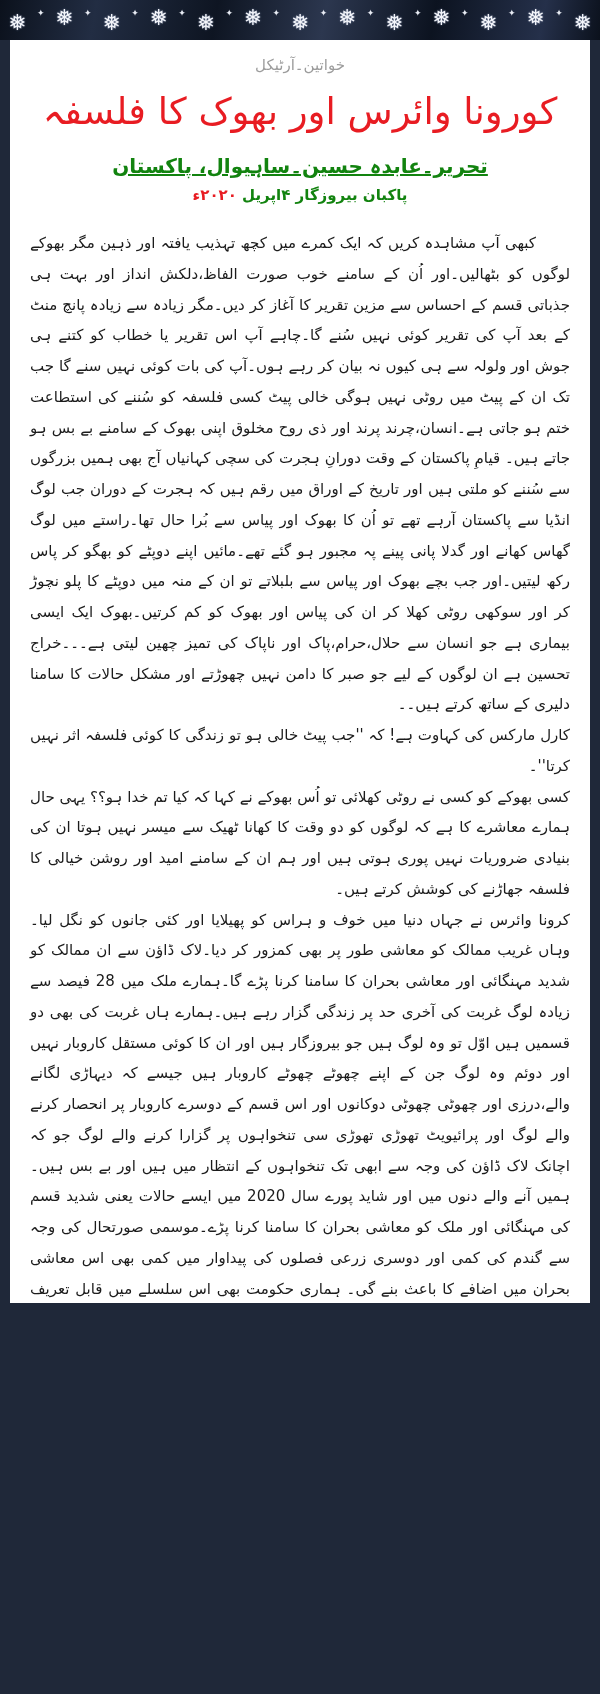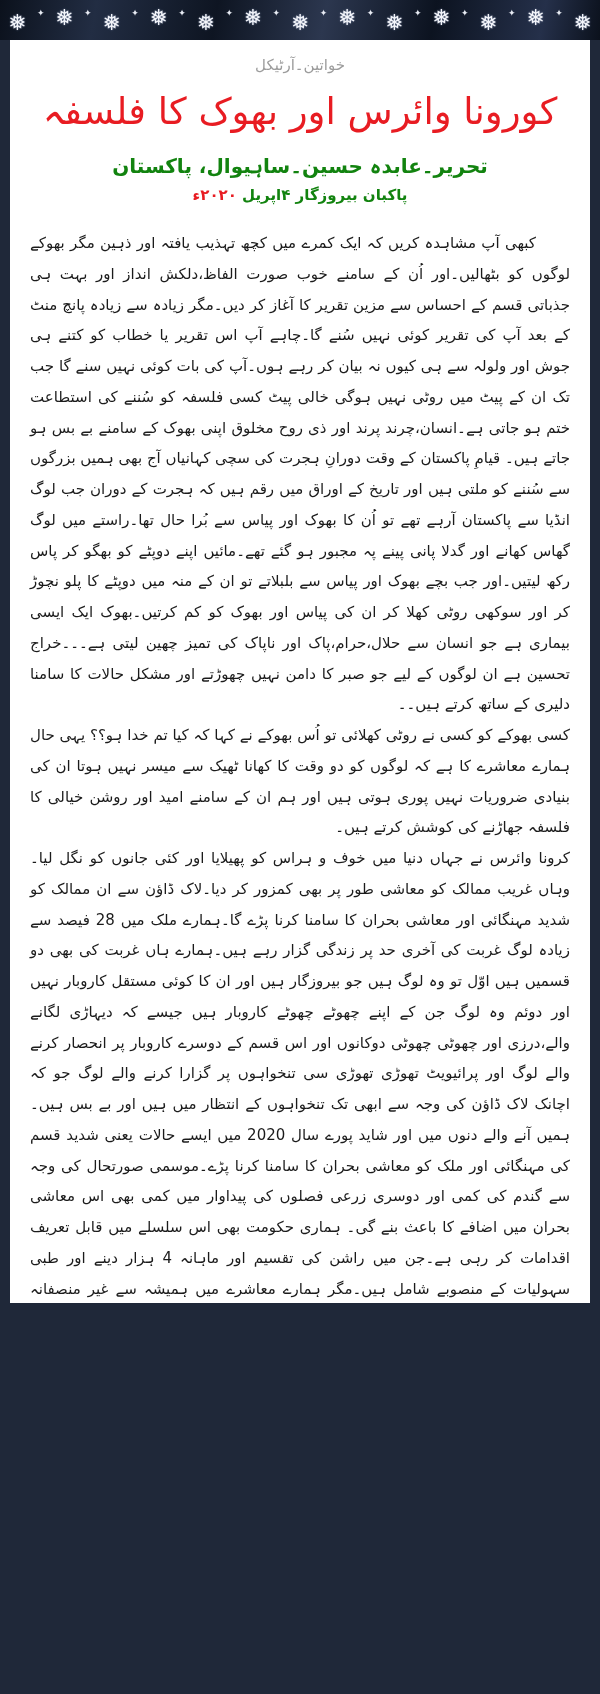--- a/index.html
+++ b/index.html
@@ -17,21 +17,21 @@
   .banner .flake{color:#f3f5fa;font-size:22px;line-height:1;text-shadow:0 0 2px #7d8aa8;}
   .banner span:nth-child(4n+1){transform:translateY(3px);}
   .banner span:nth-child(4n+3){transform:translateY(-2px);}
   .banner .tinystar{color:#e8ecf4;font-size:9px;transform:translateY(-7px);}
   .sheet{
     margin:0 10px;background:#ffffff;height:1263px;overflow:hidden;
     padding:0 20px;box-sizing:border-box;text-align:center;
   }
   .category{margin-top:16px;font-size:15px;color:#9c9c9c;}
   .title{margin:14px 0 0;font-size:37px;line-height:1.3;color:var(--red,#e81c22);font-weight:normal;}
-  .byline{margin-top:18px;font-size:20px;font-weight:bold;color:var(--green,#12830f);}
+  .byline{margin-top:18px;font-size:20px;font-weight:bold;color:var(--green,#12830f);text-decoration:underline;}
   .dateline{margin-top:8px;font-size:15px;font-weight:bold;color:var(--green,#12830f);}
   .dateline .year{color:var(--red,#e81c22);text-align:center;}
   .article{
     margin-top:24px;font-size:15px;line-height:2.05;
     text-align:justify;color:#1b1b1b;
   }
   .article p{margin:0;}
   .article p.first{text-indent:34px;}
 </style>
 </head>
@@ -68,18 +68,19 @@
   <div class="sheet">
     <div class="category" dir="rtl">خواتین۔آرٹیکل</div>
     <h1 class="title" dir="rtl">کورونا وائرس اور بھوک کا فلسفہ</h1>
     <div class="byline" dir="rtl">تحریر۔عابدہ حسین۔ساہیوال، پاکستان</div>
     <div class="dateline" dir="rtl">
       <span>پاکبان بیروزگار ۴اپریل</span>
       <span class="year">۲۰۲۰ء</span>
     </div>
     <div class="article" dir="rtl">
         <p class="para first">کبھی آپ مشاہدہ کریں کہ ایک کمرے میں کچھ تہذیب یافتہ اور ذہین مگر بھوکے لوگوں کو بٹھالیں۔اور اُن کے سامنے خوب صورت الفاظ،دلکش انداز اور بہت ہی جذباتی قسم کے احساس سے مزین تقریر کا آغاز کر دیں۔مگر زیادہ سے زیادہ پانچ منٹ کے بعد آپ کی تقریر کوئی نہیں سُنے گا۔چاہے آپ اس تقریر یا خطاب کو کتنے ہی جوش اور ولولہ سے ہی کیوں نہ بیان کر رہے ہوں۔آپ کی بات کوئی نہیں سنے گا جب تک ان کے پیٹ میں روٹی نہیں ہوگی خالی پیٹ کسی فلسفہ کو سُننے کی استطاعت ختم ہو جاتی ہے۔انسان،چرند پرند اور ذی روح مخلوق اپنی بھوک کے سامنے بے بس ہو جاتے ہیں۔ قیامِ پاکستان کے وقت دورانِ ہجرت کی سچی کہانیاں آج بھی ہمیں بزرگوں سے سُننے کو ملتی ہیں اور تاریخ کے اوراق میں رقم ہیں کہ ہجرت کے دوران جب لوگ انڈیا سے پاکستان آرہے تھے تو اُن کا بھوک اور پیاس سے بُرا حال تھا۔راستے میں لوگ گھاس کھانے اور گدلا پانی پینے پہ مجبور ہو گئے تھے۔مائیں اپنے دوپٹے کو بھگو کر پاس رکھ لیتیں۔اور جب بچے بھوک اور پیاس سے بلبلاتے تو ان کے منہ میں دوپٹے کا پلو نچوڑ کر اور سوکھی روٹی کھلا کر ان کی پیاس اور بھوک کو کم کرتیں۔بھوک ایک ایسی بیماری ہے جو انسان سے حلال،حرام،پاک اور ناپاک کی تمیز چھین لیتی ہے۔۔۔خراج تحسین ہے ان لوگوں کے لیے جو صبر کا دامن نہیں چھوڑتے اور مشکل حالات کا سامنا دلیری کے ساتھ کرتے ہیں۔۔</p>
+        <p class="para">کارل مارکس کی کہاوت ہے! کہ ''جب پیٹ خالی ہو تو زندگی کا کوئی فلسفہ اثر نہیں کرتا''۔</p>
         <p class="para">کسی بھوکے کو کسی نے روٹی کھلائی تو اُس بھوکے نے کہا کہ کیا تم خدا ہو؟؟ یہی حال ہمارے معاشرے کا ہے کہ لوگوں کو دو وقت کا کھانا ٹھیک سے میسر نہیں ہوتا ان کی بنیادی ضروریات نہیں پوری ہوتی ہیں اور ہم ان کے سامنے امید اور روشن خیالی کا فلسفہ جھاڑنے کی کوشش کرتے ہیں۔</p>
         <p class="para">کرونا وائرس نے جہاں دنیا میں خوف و ہراس کو پھیلایا اور کئی جانوں کو نگل لیا۔وہاں غریب ممالک کو معاشی طور پر بھی کمزور کر دیا۔لاک ڈاؤن سے ان ممالک کو شدید مہنگائی اور معاشی بحران کا سامنا کرنا پڑے گا۔ہمارے ملک میں 28 فیصد سے زیادہ لوگ غربت کی آخری حد پر زندگی گزار رہے ہیں۔ہمارے ہاں غربت کی بھی دو قسمیں ہیں اوّل تو وہ لوگ ہیں جو بیروزگار ہیں اور ان کا کوئی مستقل کاروبار نہیں اور دوئم وہ لوگ جن کے اپنے چھوٹے چھوٹے کاروبار ہیں جیسے کہ دیہاڑی لگانے والے،درزی اور چھوٹی چھوٹی دوکانوں اور اس قسم کے دوسرے کاروبار پر انحصار کرنے والے لوگ اور پرائیویٹ تھوڑی تھوڑی سی تنخواہوں پر گزارا کرنے والے لوگ جو کہ اچانک لاک ڈاؤن کی وجہ سے ابھی تک تنخواہوں کے انتظار میں ہیں اور بے بس ہیں۔ہمیں آنے والے دنوں میں اور شاید پورے سال 2020 میں ایسے حالات یعنی شدید قسم کی مہنگائی اور ملک کو معاشی بحران کا سامنا کرنا پڑے۔موسمی صورتحال کی وجہ سے گندم کی کمی اور دوسری زرعی فصلوں کی پیداوار میں کمی بھی اس معاشی بحران میں اضافے کا باعث بنے گی۔ ہماری حکومت بھی اس سلسلے میں قابل تعریف اقدامات کر رہی ہے۔جن میں راشن کی تقسیم اور ماہانہ 4 ہزار دینے اور طبی سہولیات کے منصوبے شامل ہیں۔مگر ہمارے معاشرے میں ہمیشہ سے غیر منصفانہ تقسیم موجود رہی ہے چاہے وہ دولت کی ہو یا خوراک کی۔۔مستحق لوگوں تک خوراک یا امداد کا پہنچانا ناممکن رہا ہے۔آج کئی دنوں سے لوگ گھروں میں مقید ہیں اور کاروبار بند ہو چکے ہیں۔ہمارے ہاں کچھ ایسے لوگ بھی ہیں جو غربت کا اور مہنگائی کا واویلا کرتے ہیں اور ان میں متوسط طبقے کے لوگ بھی شامل ہیں جو دوسروں کا حق بھی ضبط کر لیتے ہیں اور زیادہ کی خواہش میں لوٹنے کی کوشش کرتے ہیں یہ سمجھ کر کہ حکومت کا مال ہے جتنا مرضی لوٹ لیا جائے اس بھوک کو ہوس کی بھوک کا نام دیا جاتا ہے جس کا کبھی خاتمہ نہیں ہوسکتا۔اور یہ لوگ خوف و خدا سے محروم دکھائی دیتے ہیں۔</p>
       </div>
 
   </div>
 </div>
 
 </body></html>

